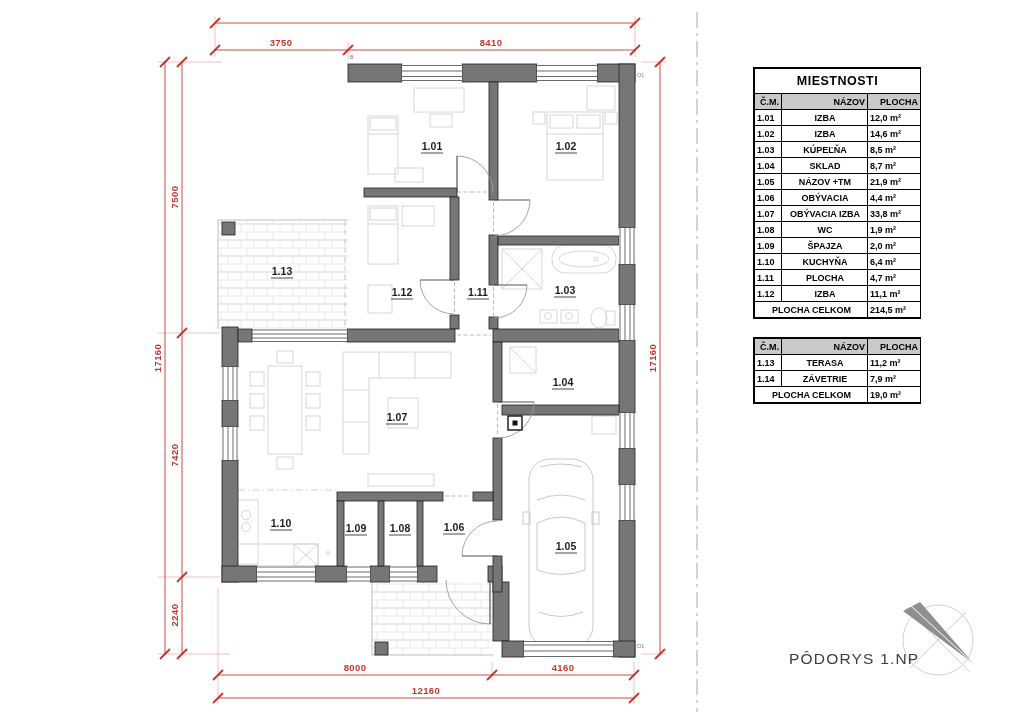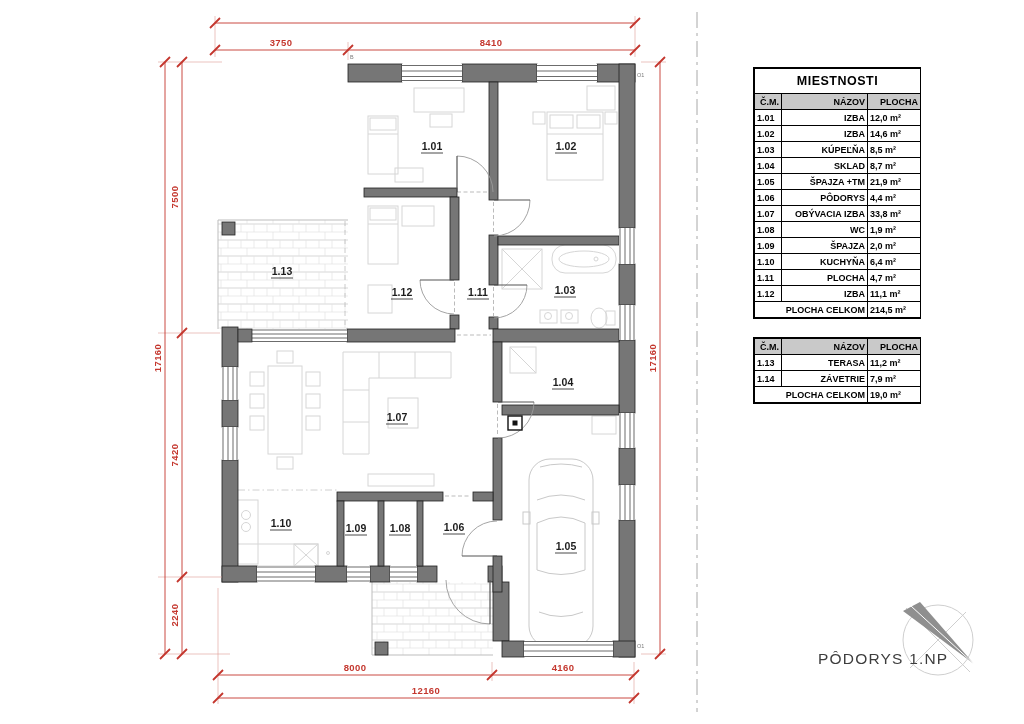--- a/index.html
+++ b/index.html
@@ -10,28 +10,28 @@
   .dimtxt{fill:#c4372e;font-size:9.5px;font-weight:bold;letter-spacing:.4px;}
   .roomlbl{fill:#1c1c1c;font-size:10.5px;font-weight:bold;text-anchor:middle;}
   .marker{fill:#7a7a7a;font-size:5.5px;}
   .panel{position:absolute;left:754px;width:166px;background:#fff;}
   .ptable{border-collapse:collapse;width:100%;table-layout:fixed;
           font-size:9px;font-weight:bold;color:#000;padding-left:44px;}
   .ptable td,.ptable th{border:1px solid #000;height:15px;padding:0 2px;overflow:hidden;white-space:nowrap;}
   .ptable .ttl{font-size:12.5px;height:24px;text-align:center;letter-spacing:.5px;}
   .ptable .hdr th{background:#c9c9c9;text-align:right;}
   .ptable td.cid{text-align:left;}
-  .ptable td.cnm{text-align:right;padding-left:3px;}
+  .ptable td.cnm{text-align:center;padding-left:3px;}
   .ptable td.car{text-align:left;}
   .ptable tfoot td{height:15px;}
   .outer2{outline:1px solid #000;}
   #rooms-panel{top:68px;}
   #ext-panel{top:338px;}
   #draw-title{position:absolute;left:789px;top:650px;width:150px;
-      font-size:15.5px;letter-spacing:1.2px;color:#3d3d3d;margin-left:29px;}
+      font-size:15.5px;letter-spacing:1.2px;color:#3d3d3d;}
 </style>
 </head>
 <body>
 
 <div id="sheet">
 
 <svg width="1024" height="724" viewBox="0 0 1024 724">
   <defs>
     <pattern id="pav" patternUnits="userSpaceOnUse" width="26" height="16">
       <rect width="26" height="16" fill="#ffffff"></rect>
@@ -337,26 +337,26 @@
             <td class="cnm">KÚPEĽŇA</td>
             <td class="car">8,5 m²</td>
           </tr>
       <tr>
             <td class="cid">1.04</td>
             <td class="cnm">SKLAD</td>
             <td class="car">8,7 m²</td>
           </tr>
       <tr>
             <td class="cid">1.05</td>
-            <td class="cnm">ŠPAJZA +TM</td>
+            <td class="cnm">NÁZOV +TM</td>
             <td class="car">21,9 m²</td>
           </tr>
       <tr>
             <td class="cid">1.06</td>
-            <td class="cnm">PÔDORYS</td>
+            <td class="cnm">OBÝVACIA</td>
             <td class="car">4,4 m²</td>
           </tr>
       <tr>
             <td class="cid">1.07</td>
             <td class="cnm">OBÝVACIA IZBA</td>
             <td class="car">33,8 m²</td>
           </tr>
       <tr>
             <td class="cid">1.08</td>
             <td class="cnm">WC</td>

